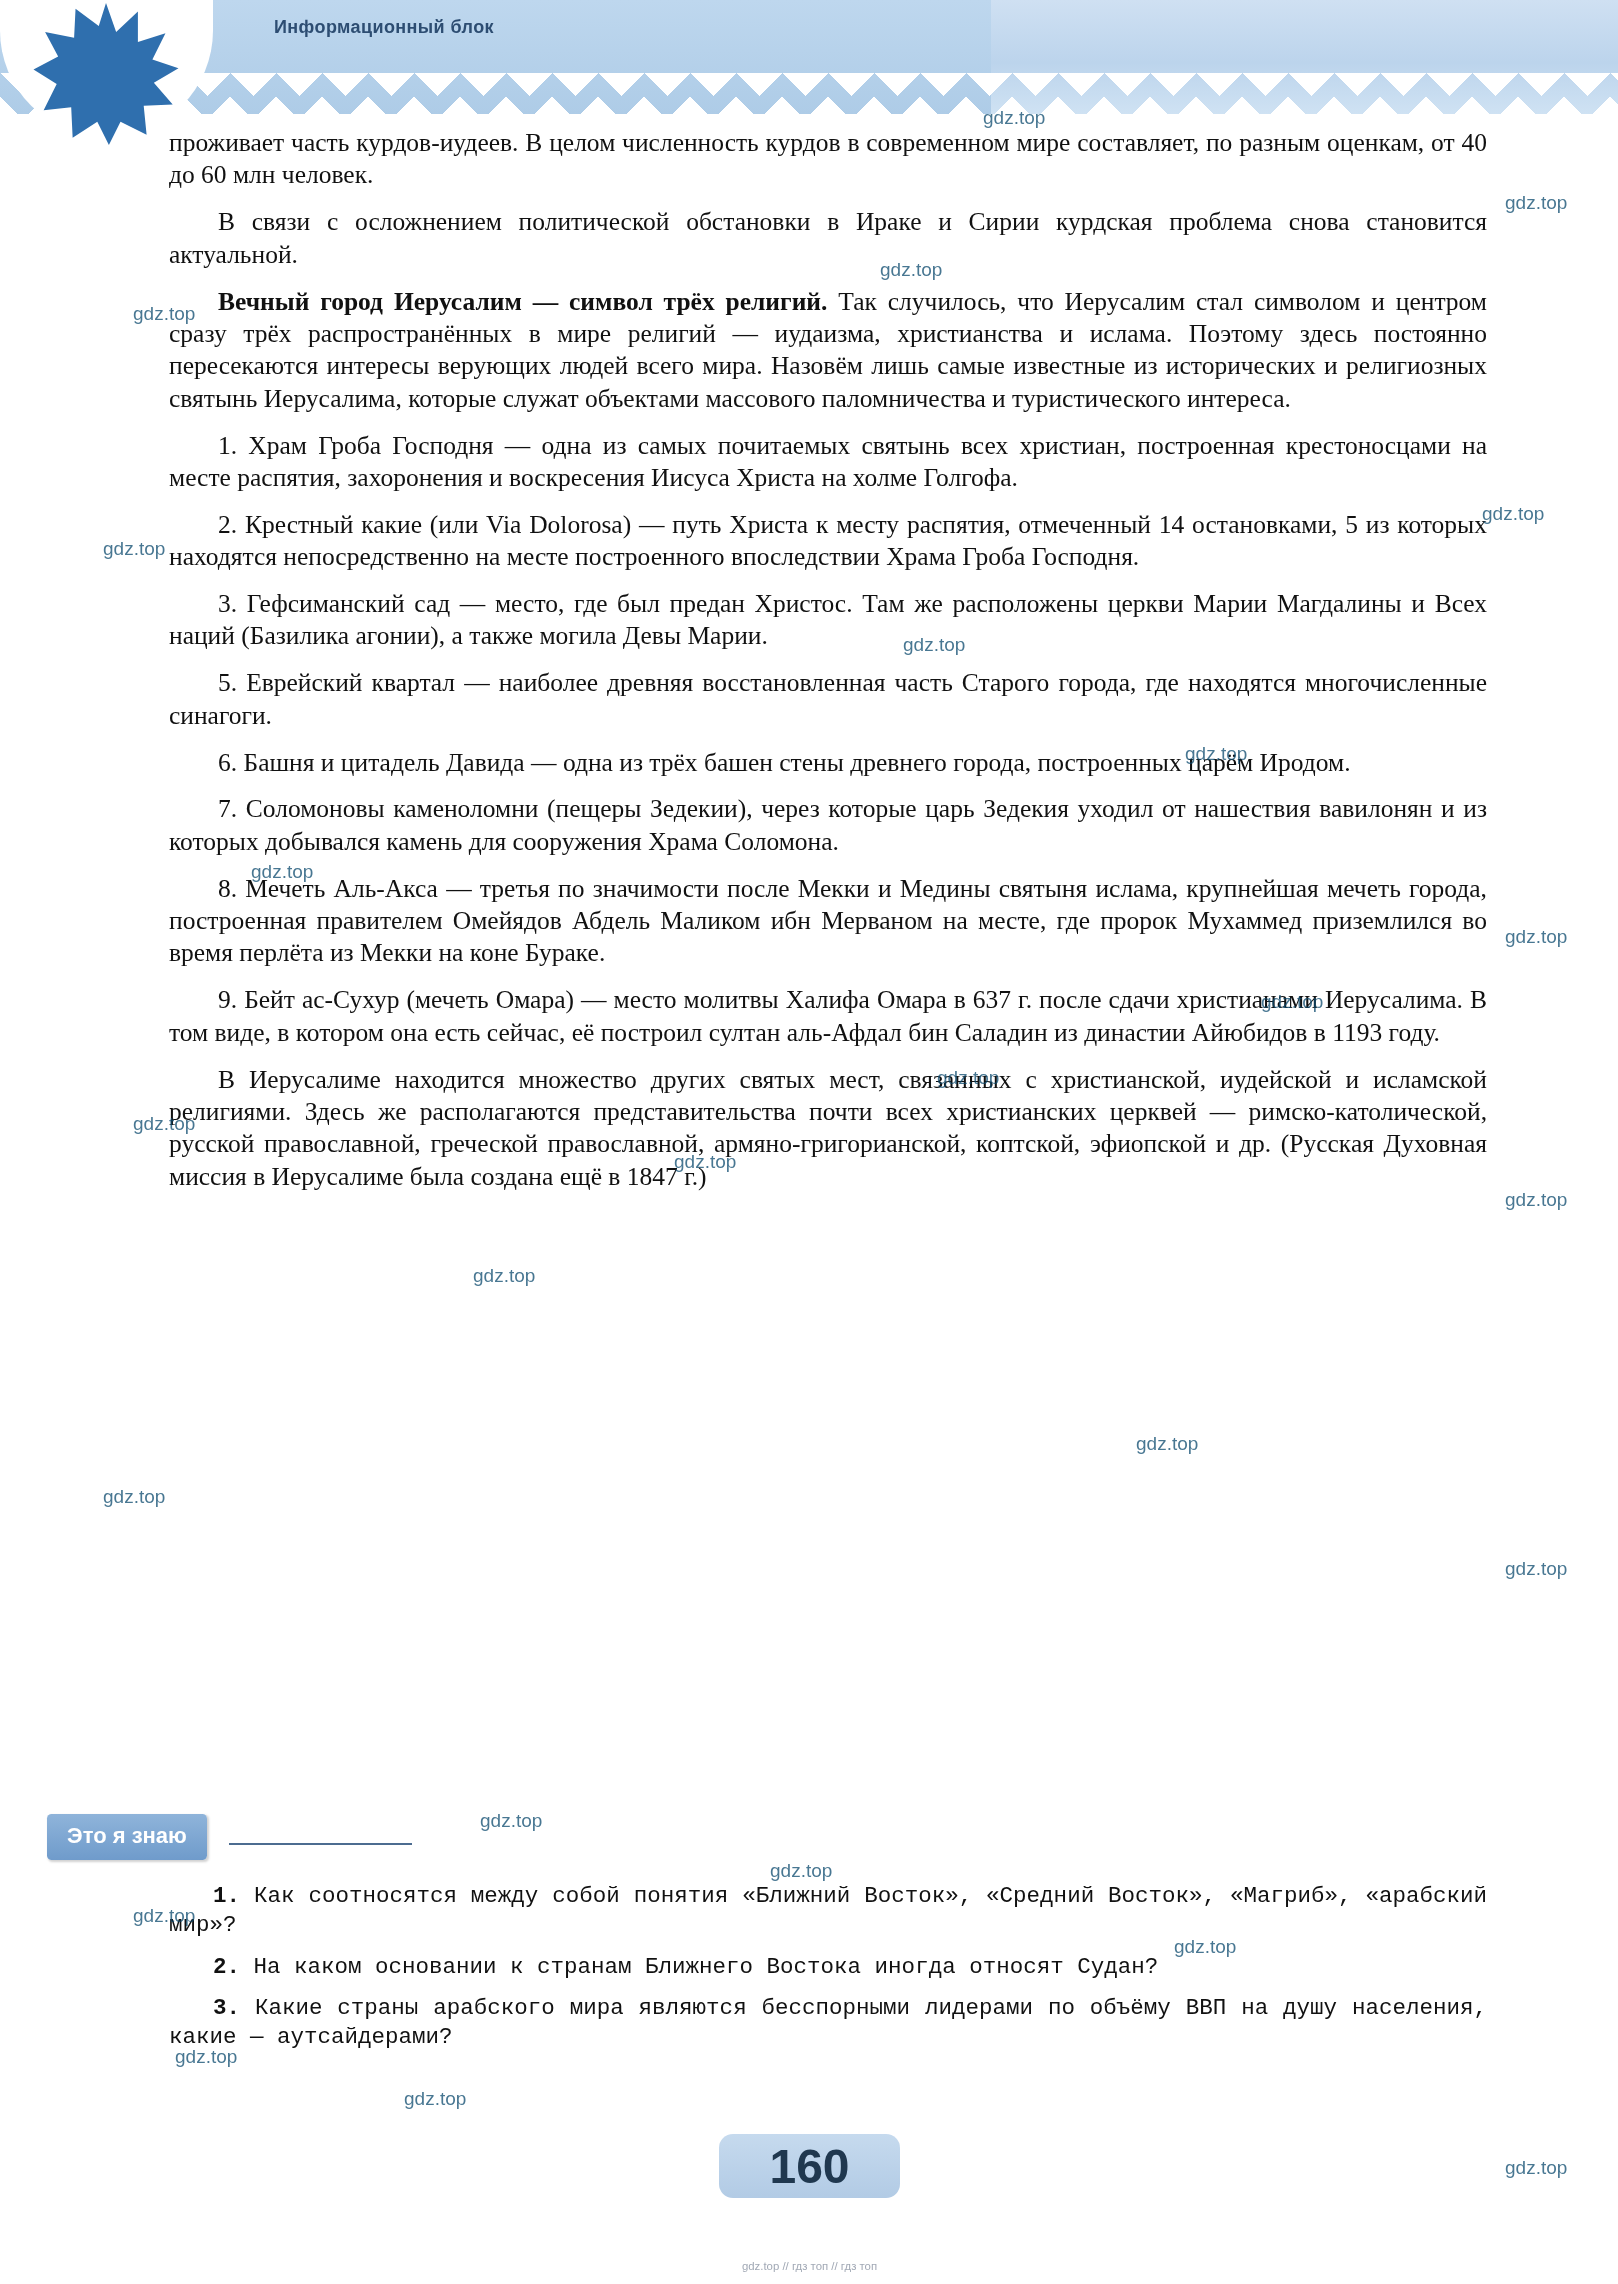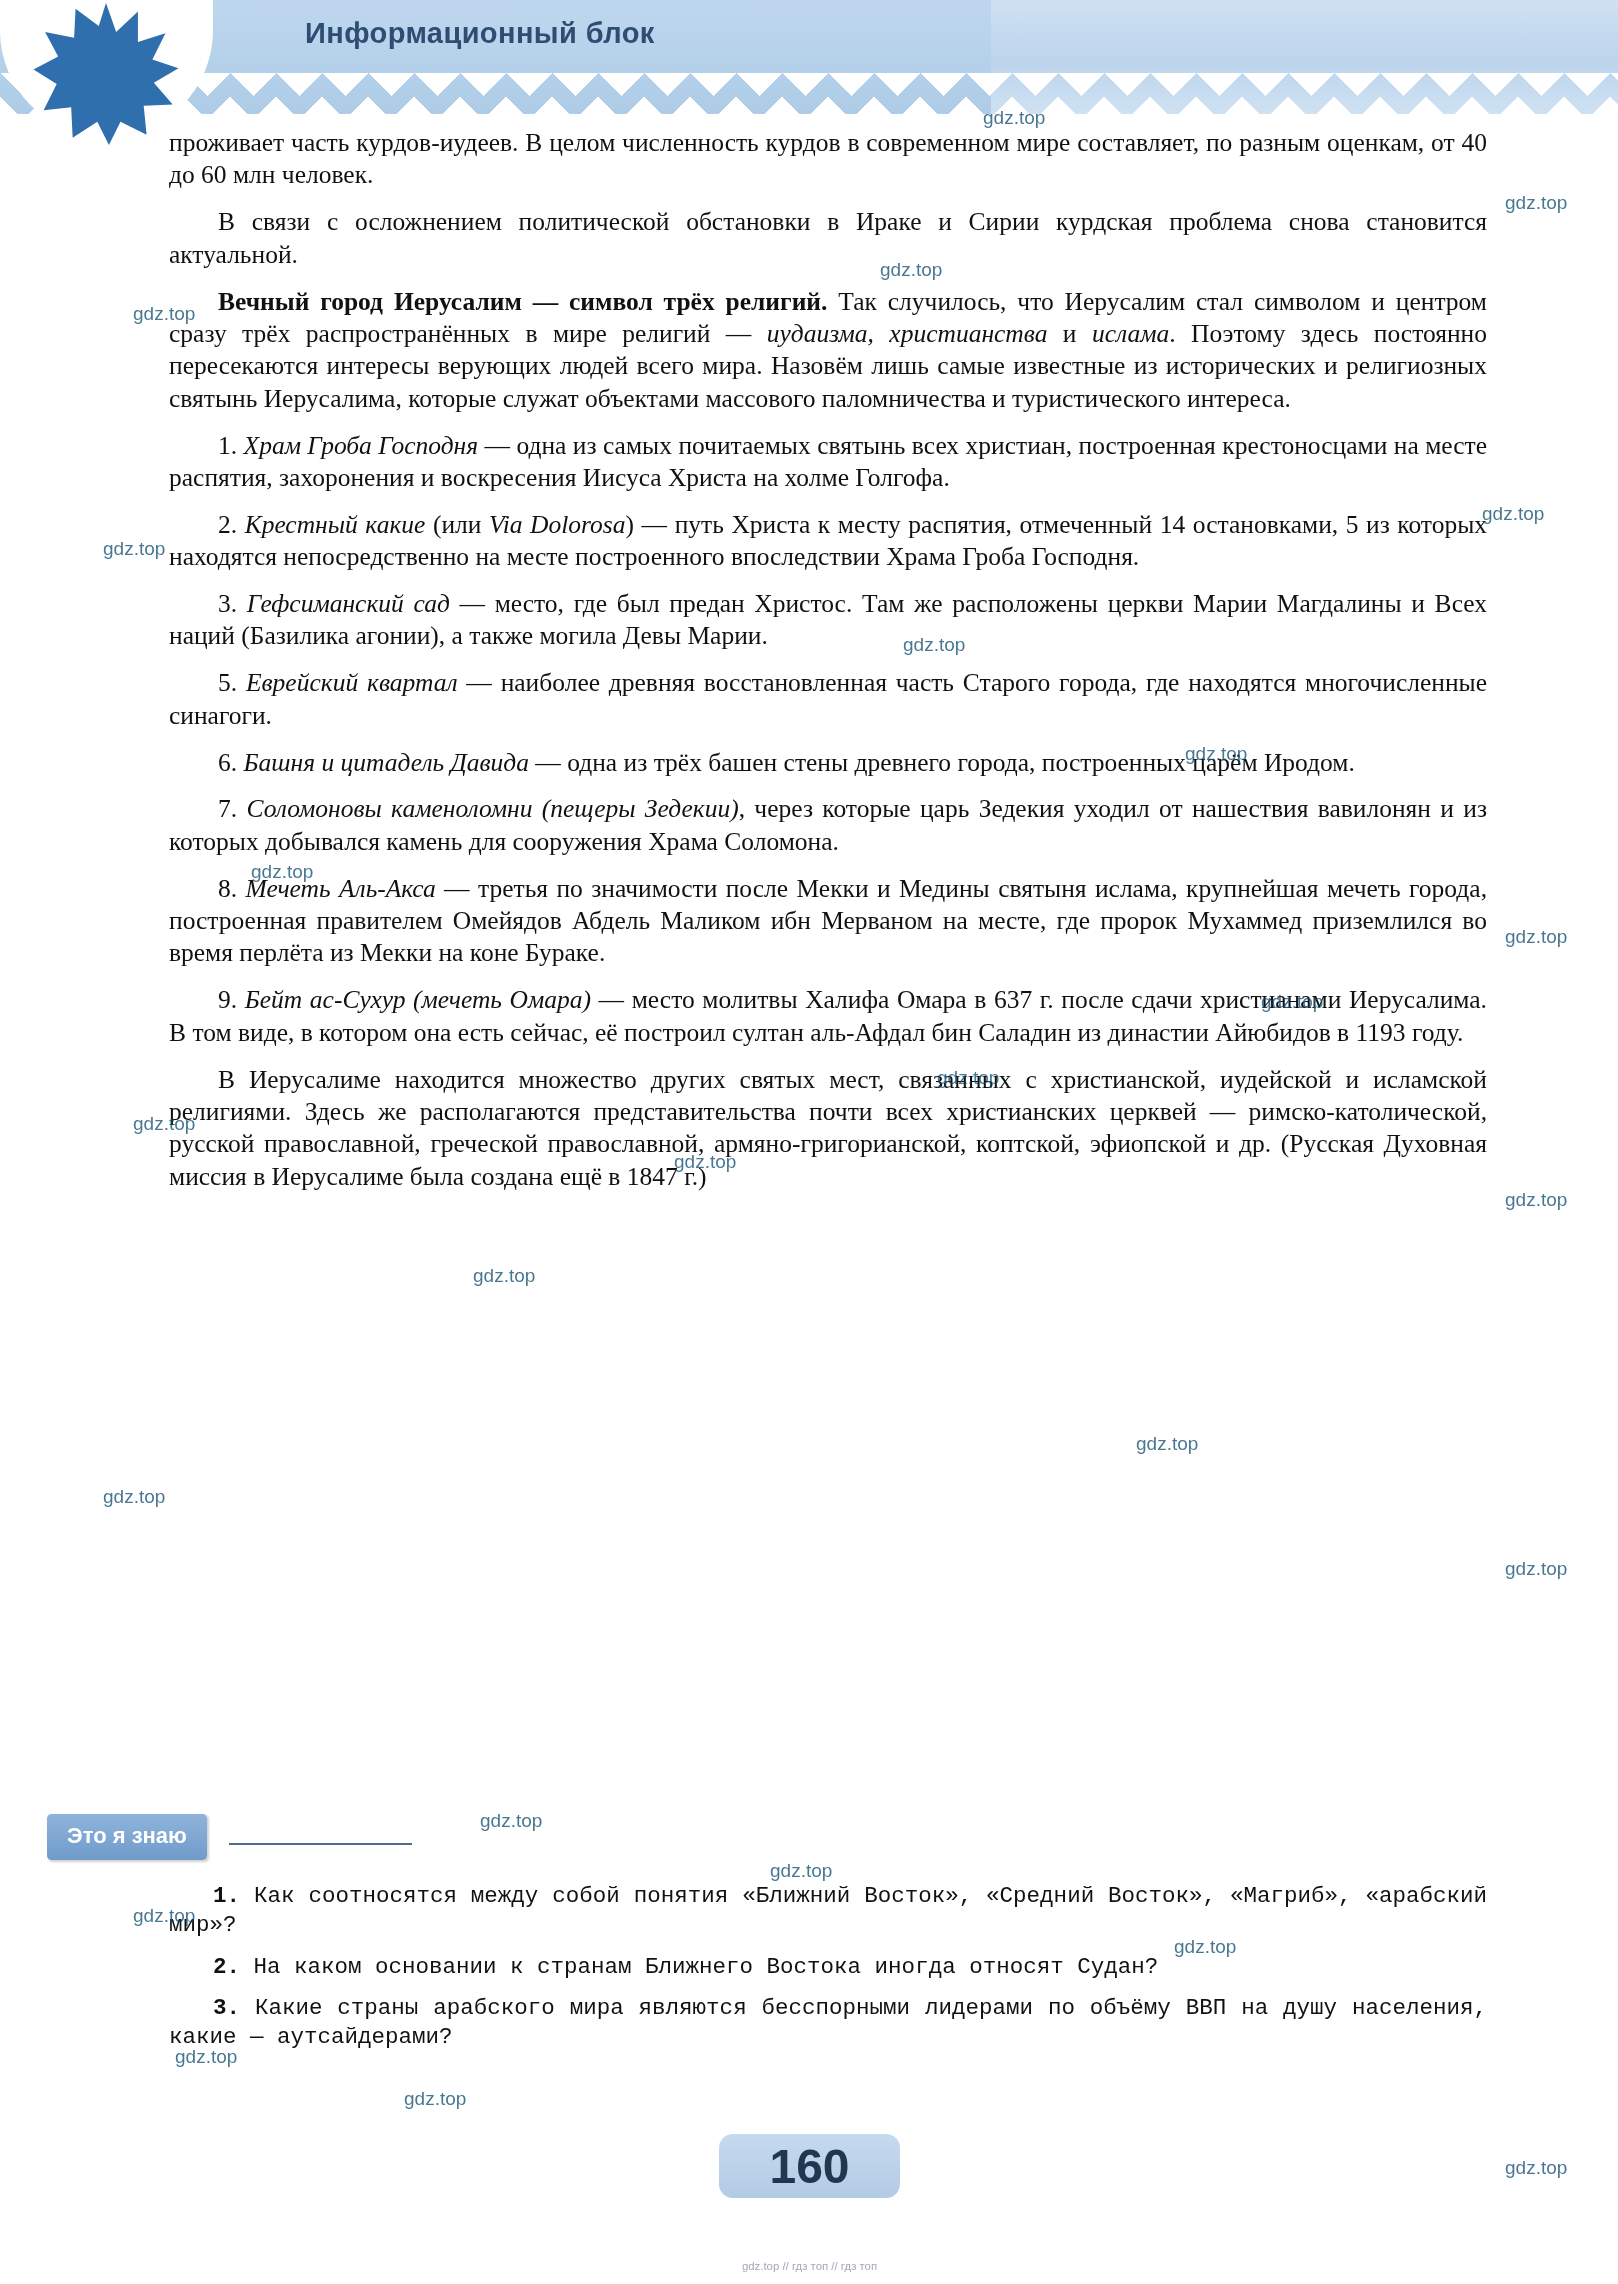--- a/index.html
+++ b/index.html
@@ -43,24 +43,24 @@
       linear-gradient(135deg, #ffffff 25%, transparent 25%) -23px 0,
       linear-gradient(225deg, #ffffff 25%, transparent 25%) -23px 0,
       linear-gradient(315deg, #ffffff 25%, transparent 25%) 0 0,
       linear-gradient(45deg,  #ffffff 25%, transparent 25%) 0 0;
     background-size: 46px 46px;
     background-repeat: repeat-x;
     opacity: 1;
   }
   .band-title {
     position: absolute;
-    left: 305px;
+    left: 274px;
     top: 17px;
     font-family: "Liberation Sans", sans-serif;
-    font-size: 29px;
+    font-size: 18px;
     font-weight: bold;
     color: #2d4d72;
     letter-spacing: 0.4px;
   }
   .starburst {
     position: absolute;
     left: 26px;
     top: 0px;
     width: 160px;
     height: 145px;
@@ -86,21 +86,21 @@
     margin: 0 0 14.5px 0;
     font-size: 25.5px;
     line-height: 1.27;
     text-align: justify;
     text-justify: inter-word;
     color: #111111;
     hyphens: manual;
   }
   p.ind { text-indent: 49px; }
   .b { font-weight: bold; }
-  .i { font-style: italic; }
+  .i { }
 
   
   .know {
     position: absolute;
     left: 47px;
     top: 1814px;
     width: 1517px;
   }
   .know-badge {
     position: relative;

